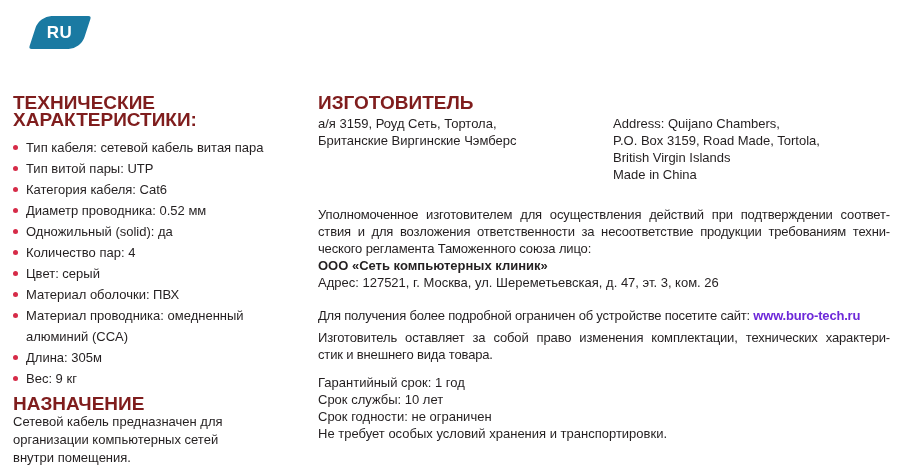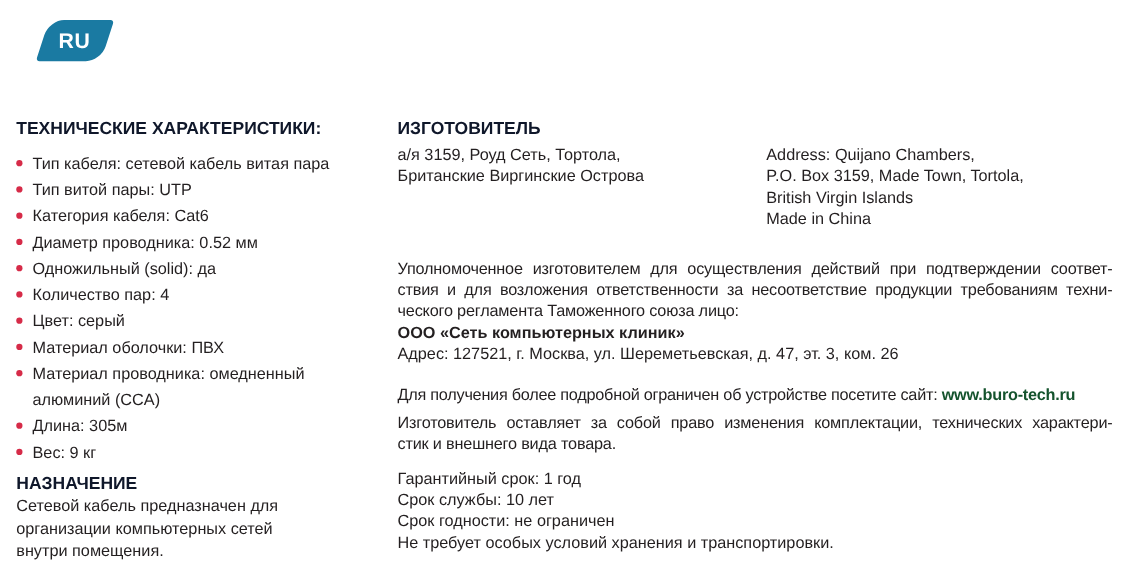--- a/index.html
+++ b/index.html
@@ -27,23 +27,23 @@
     transform: skewX(18deg);
     color: #ffffff;
     font-weight: bold;
     font-size: 17px;
     letter-spacing: 0.5px;
   }
 
   
   .red-heading {
     margin: 0;
-    font-size: 14px;
+    font-size: 19px;
     font-weight: bold;
-    color: #0f172a;
+    color: #7f1d1d;
     line-height: 17px;
   }
   .bold { font-weight: bold; }
   .line { line-height: 17px; }
 
   
   .left-col {
     position: absolute;
     left: 13px; top: 94px;
     width: 300px;
@@ -94,21 +94,21 @@
     overflow: hidden;
   }
   .fill { text-align: justify; text-align-last: justify; }
 
   .website {
     margin-top: 16px;
     line-height: 17px;
     letter-spacing: -0.2px;
     white-space: nowrap;
   }
-  .url { color: #14532d; font-weight: bold; }
+  .url { color: #6d28d9; font-weight: bold; }
 
   .disclaimer { margin-top: 5px; }
   .warranty { margin-top: 11px; }
   .warranty .line { line-height: 17px; }
 </style>
 </head>
 <body>
 
 <div class="canvas">
 
@@ -181,28 +181,28 @@
 
   <section class="right-area">
 
     <h2 class="red-heading">ИЗГОТОВИТЕЛЬ</h2>
 
     <div class="mfr-row">
       <div class="mfr-col">
         <div>
 
             <div class="line">а/я 3159, Роуд Сеть, Тортола,</div>
-            <div class="line">Британские Виргинские Острова</div>
+            <div class="line">Британские Виргинские Чэмберс</div>
           </div>
       </div>
       <div class="mfr-col en">
         <div>
 
         <div class="line">Address: Quijano Chambers,</div>
-            <div class="line">P.O. Box 3159, Made Town, Tortola,</div>
+            <div class="line">P.O. Box 3159, Road Made, Tortola,</div>
             <div class="line">British Virgin Islands</div>
             <div class="line">Made in China</div>
           </div>
       </div>
     </div>
 
     <div class="authorized">
       <div>
 
       <div class="jline fill">Уполномоченное изготовителем для осуществления действий при подтверждении соответ-</div>

